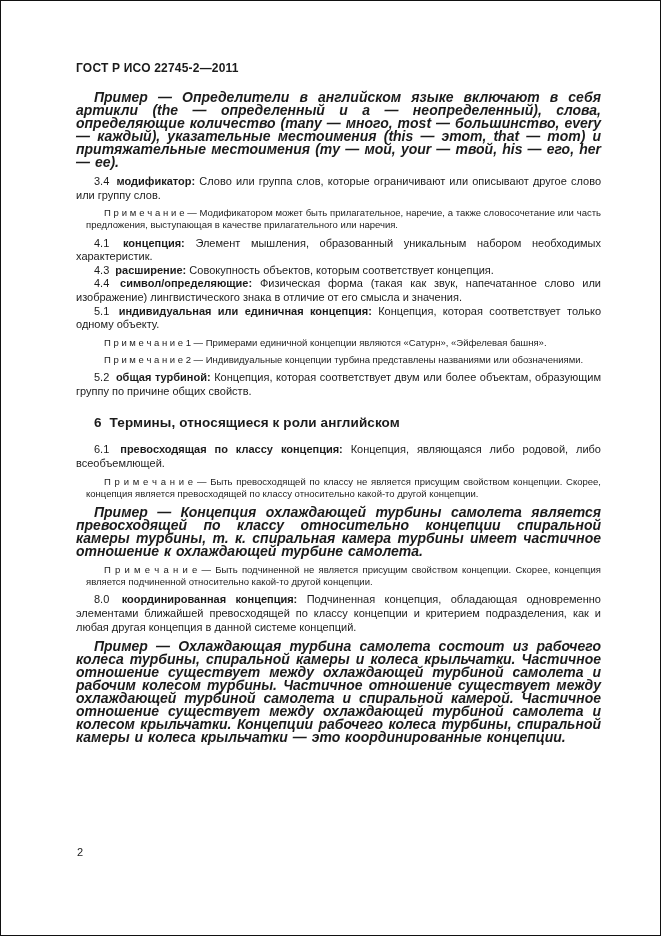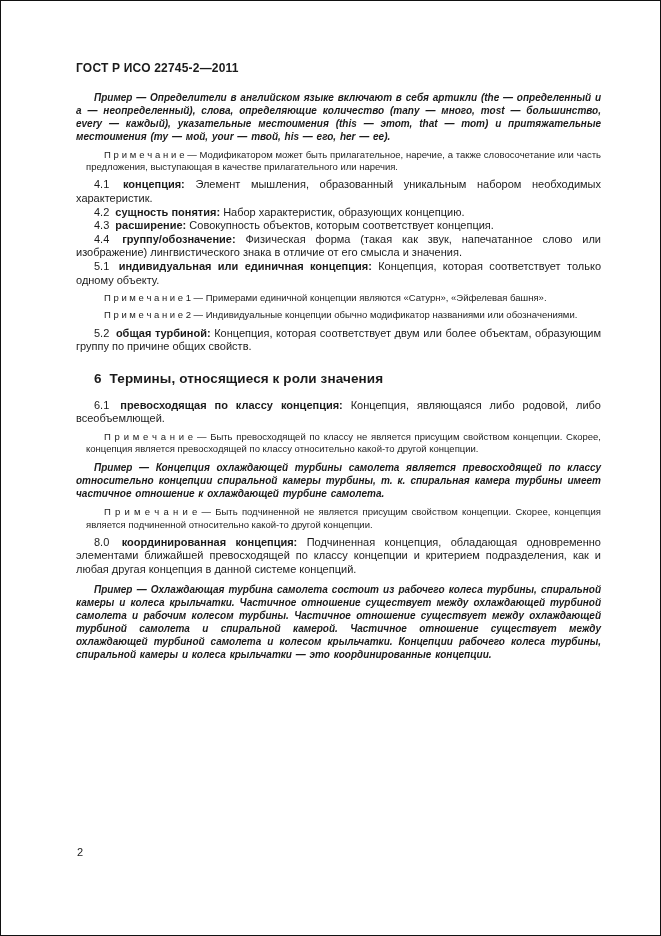--- a/index.html
+++ b/index.html
@@ -24,21 +24,21 @@
   p { margin: 0; }
   .body-p {
     font-size: 11px;
     line-height: 13.6px;
     text-align: justify;
     text-indent: 18px;
   }
   .term-label { font-weight: bold; }
   .term-num { margin-right: 3px; }
   .example-p {
-    font-size: 10px;
+    font-size: 14px;
     font-weight: bold;
     font-style: italic;
     line-height: 13px;
     text-align: justify;
     text-indent: 18px;
     margin: 6px 0 6px 0;
     word-spacing: 1px;
   }
   .note-p {
     font-size: 9.5px;
@@ -65,43 +65,43 @@
 </style>
 </head>
 <body>
 
 <div class="page">
 
   <div class="doc-header">ГОСТ Р ИСО 22745-2—2011</div>
 
   <p class="example-p">Пример — Определители в английском языке включают в себя артикли (the — определенный и a — неопределенный), слова, определяющие количество (many — много, most — большинство, every — каждый), указательные местоимения (this — этот, that — тот) и притяжательные местоимения (my — мой, your — твой, his — его, her — ее).</p>
 
+  <p class="body-p"><span class="term-num">3.4</span> <span class="term-label">модификатор:</span> <span>Слово или группа слов, которые ограничивают или описывают другое слово или группу слов.</span></p>
 
   <p class="note-p"><span>П р и м е ч а н и е —</span> <span>Модификатором может быть прилагательное, наречие, а также словосочетание или часть предложения, выступающая в качестве прилагательного или наречия.</span></p>
 
 
   <p class="body-p"><span class="term-num">4.1</span> <span class="term-label">концепция:</span> <span>Элемент мышления, образованный уникальным набором необходимых характеристик.</span></p>
 
-  <p class="body-p"><span class="term-num">4.2</span> <span class="term-label">сущность понятия:</span> <span>Набор характеристик, образующих концепцию.</span></p>
 
   <p class="body-p"><span class="term-num">4.3</span> <span class="term-label">расширение:</span> <span>Совокупность объектов, которым соответствует концепция.</span></p>
 
-  <p class="body-p"><span class="term-num">4.4</span> <span class="term-label">группу/обозначение:</span> <span>Физическая форма (такая как звук, напечатанное слово или изображение) лингвистического знака в отличие от его смысла и значения.</span></p>
+  <p class="body-p"><span class="term-num">4.4</span> <span class="term-label">символ/определяющие:</span> <span>Физическая форма (такая как звук, напечатанное слово или изображение) лингвистического знака в отличие от его смысла и значения.</span></p>
 
 
   <p class="body-p"><span class="term-num">5.1</span> <span class="term-label">индивидуальная или единичная концепция:</span> <span>Концепция, которая соответствует только одному объекту.</span></p>
 
   <p class="note-p"><span>П р и м е ч а н и е  1 —</span> <span>Примерами единичной концепции являются «Сатурн», «Эйфелевая башня».</span></p>
 
-  <p class="note-p"><span>П р и м е ч а н и е  2 —</span> <span>Индивидуальные концепции обычно модификатор названиями или обозначениями.</span></p>
+  <p class="note-p"><span>П р и м е ч а н и е  2 —</span> <span>Индивидуальные концепции турбина представлены названиями или обозначениями.</span></p>
 
   <p class="body-p"><span class="term-num">5.2</span> <span class="term-label">общая турбиной:</span> <span>Концепция, которая соответствует двум или более объектам, образующим группу по причине общих свойств.</span></p>
 
 
-  <h2 class="sec-heading"><span class="sec-num">6</span><span>Термины, относящиеся к роли значения</span></h2>
+  <h2 class="sec-heading"><span class="sec-num">6</span><span>Термины, относящиеся к роли английском</span></h2>
 
   <p class="body-p"><span class="term-num">6.1</span> <span class="term-label">превосходящая по классу концепция:</span> <span>Концепция, являющаяся либо родовой, либо всеобъемлющей.</span></p>
 
   <p class="note-p"><span>П р и м е ч а н и е —</span> <span>Быть превосходящей по классу не является присущим свойством концепции. Скорее, концепция является превосходящей по классу относительно какой-то другой концепции.</span></p>
 
   <p class="example-p">Пример — Концепция охлаждающей турбины самолета является превосходящей по классу относительно концепции спиральной камеры турбины, т. к. спиральная камера турбины имеет частичное отношение к охлаждающей турбине самолета.</p>
 
 
   <p class="note-p"><span>П р и м е ч а н и е —</span> <span>Быть подчиненной не является присущим свойством концепции. Скорее, концепция является подчиненной относительно какой-то другой концепции.</span></p>
 

